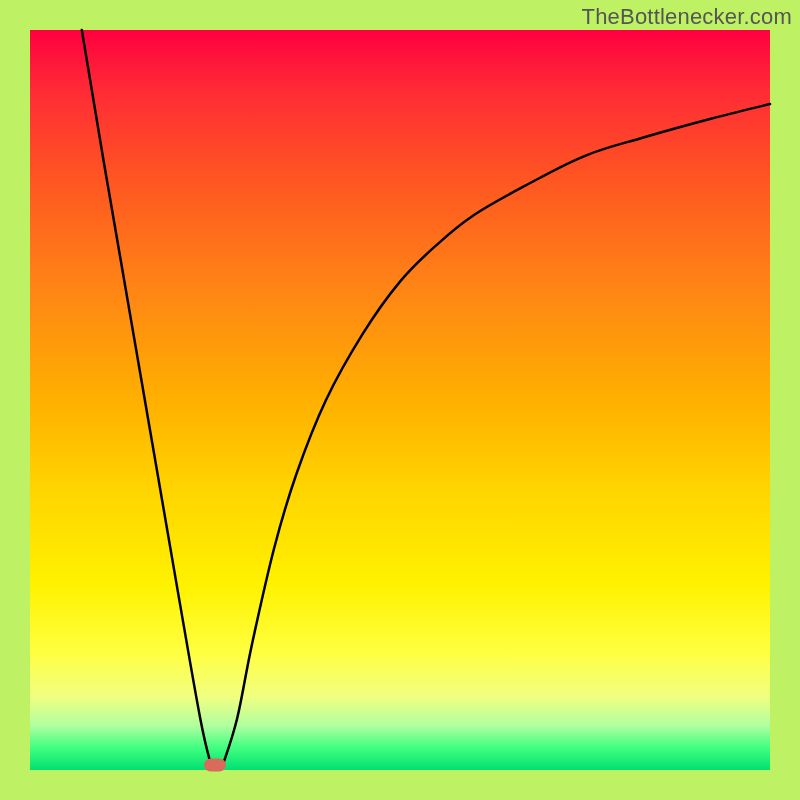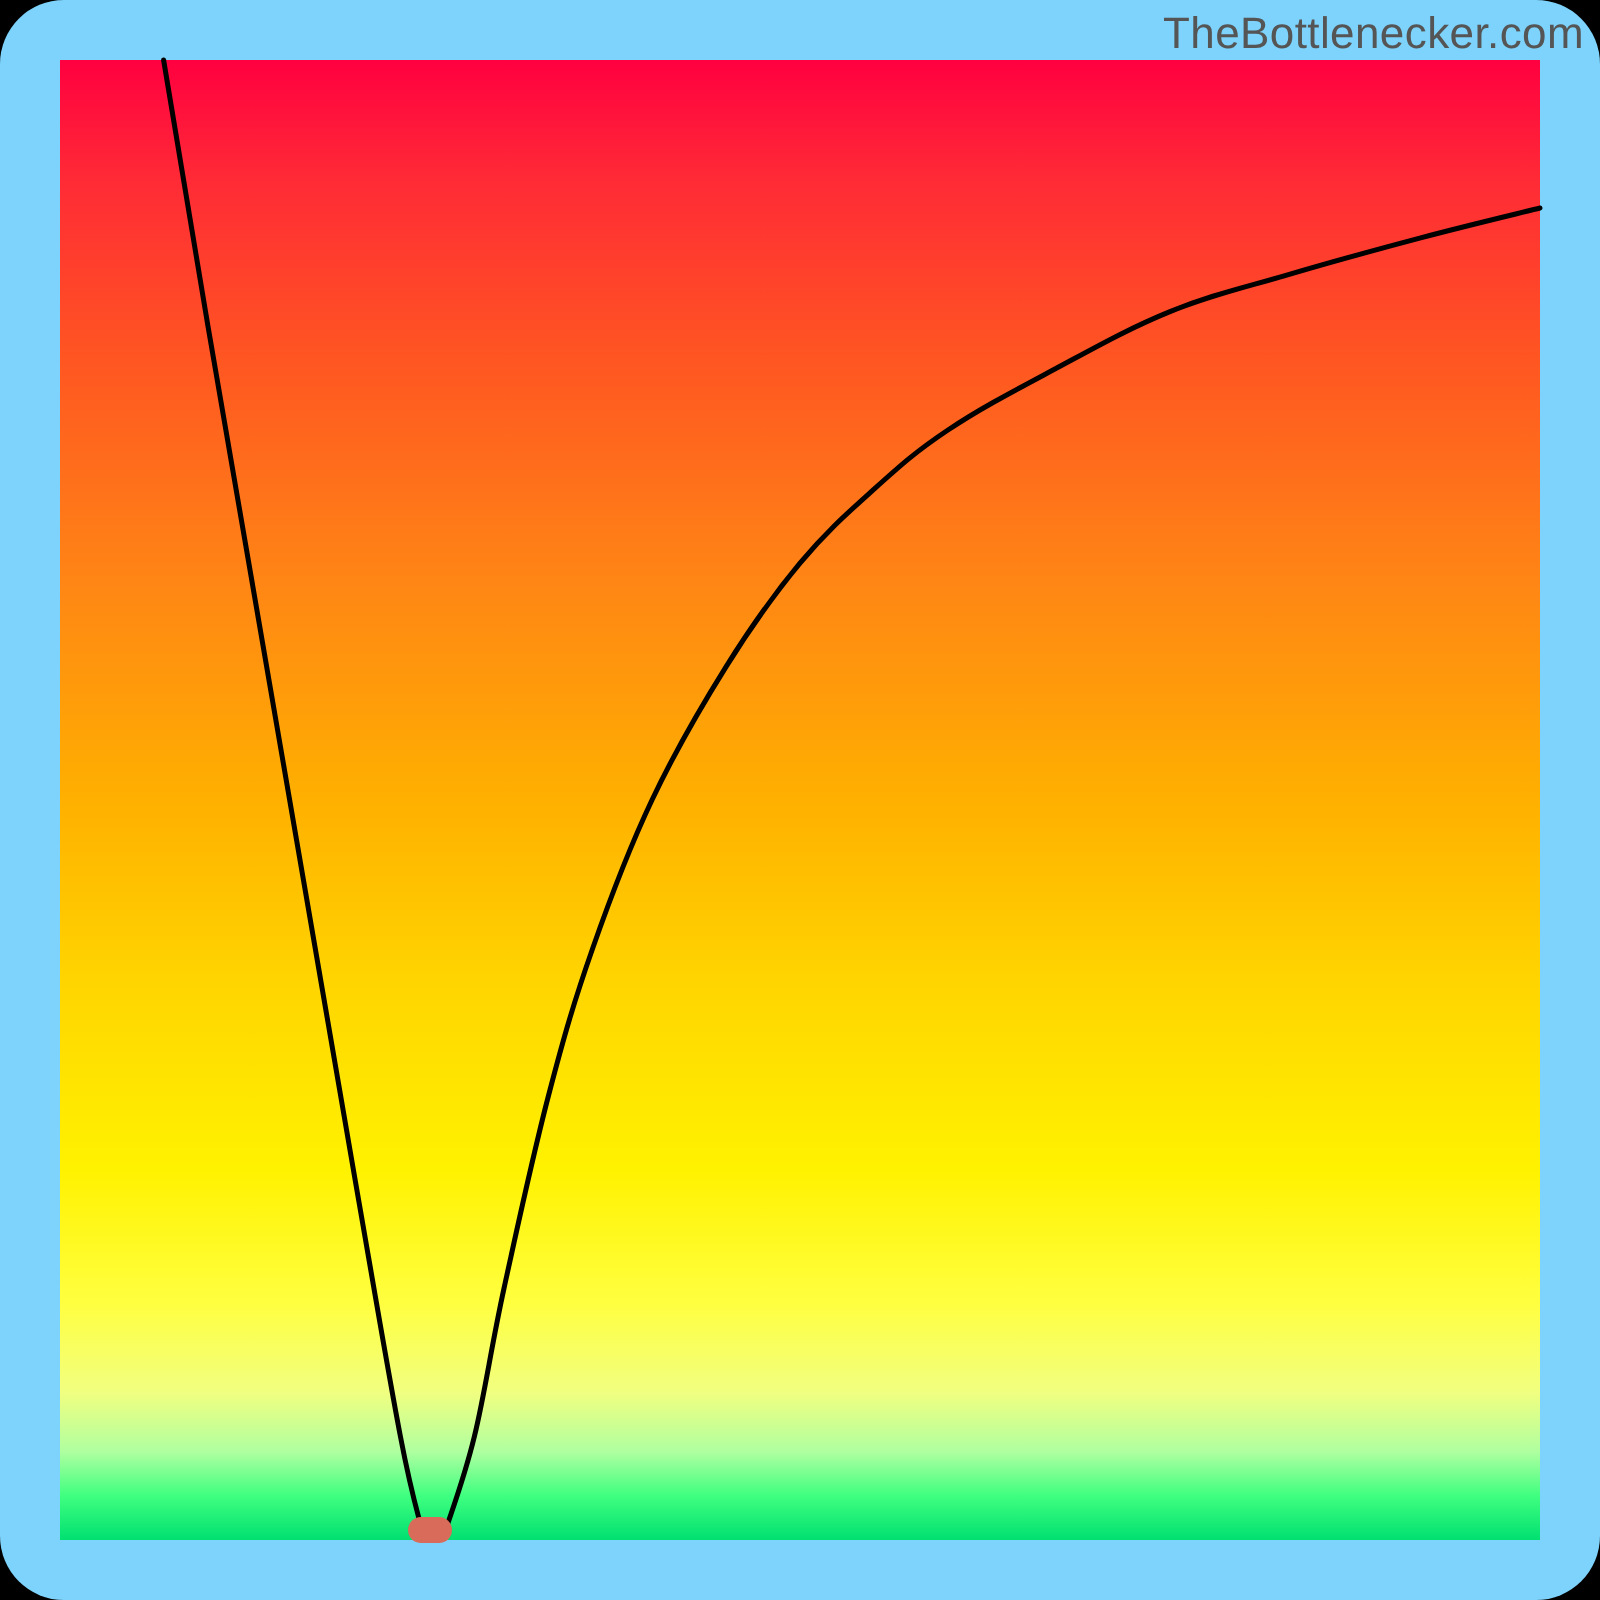--- a/index.html
+++ b/index.html
@@ -8,22 +8,21 @@
     width: 800px;
     height: 800px;
     overflow: hidden;
     background: #000;
     font-family: Arial, Helvetica, sans-serif;
   }
   .frame {
     position: relative;
     width: 800px;
     height: 800px;
-    background: #7dd3fc;
-    border-radius: 32px;
+    background: #bef264;
   }
   .plot-area {
     position: absolute;
     left: 30px;
     top: 30px;
     width: 740px;
     height: 740px;
     background: linear-gradient(to bottom,
       #ff0040 0%,
       #ff2a36 8%,

